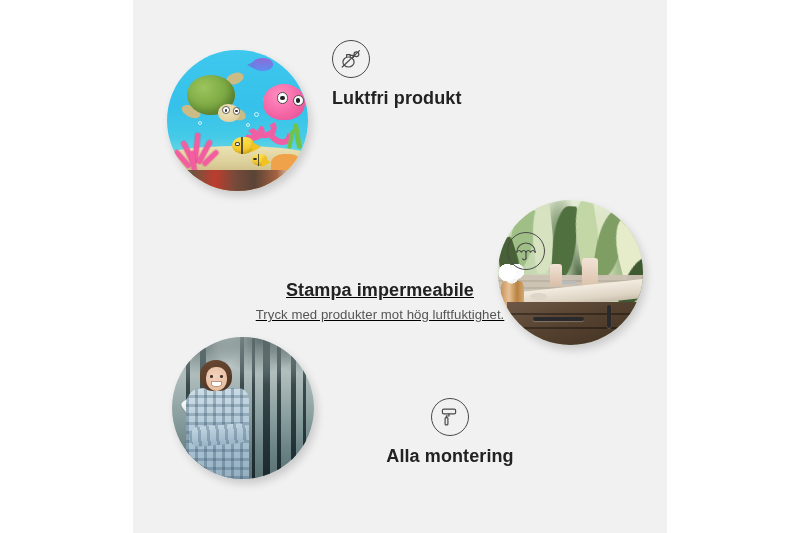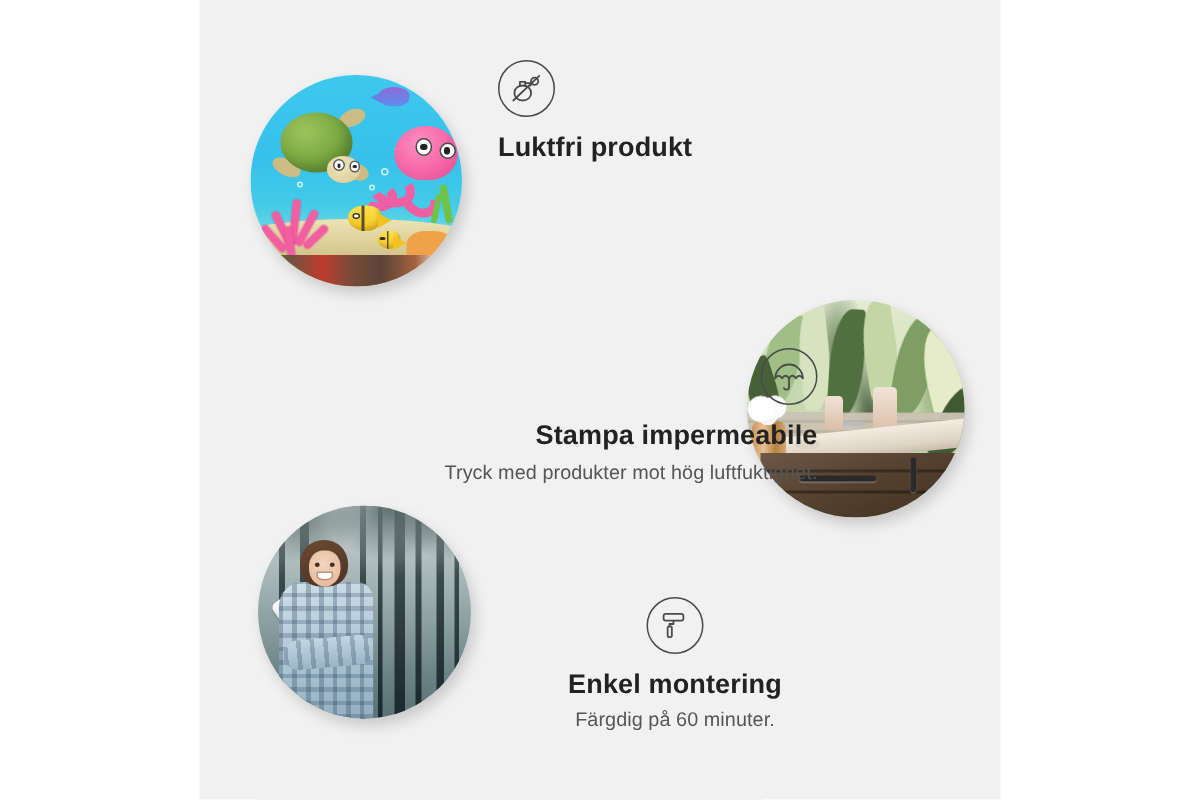--- a/index.html
+++ b/index.html
@@ -223,21 +223,21 @@
     letter-spacing:.1px; line-height:24px;
   }
   .blk-body {
     font-size:13.2px; color:#555; line-height:19px; letter-spacing:.05px;
   }
 
   #b1 { left: 199px; top: 40px; width: 300px; text-align:left; }
   #b1 .icon-ring { margin-bottom: 8px; }
   #b1 .blk-title { margin-bottom: 4px; }
 
-  #b2 { left: 82px; top: 232px; width: 330px; text-align:right; }
+  #b2 { left: 82px; top: 232px; width: 330px; text-align:center;text-decoration:underline; }
   #b2 .icon-ring { margin: 0 0 8px auto; }
   #b2 .blk-title { margin-bottom: 3px; }
 
   #b3 { left: 152px; top: 398px; width: 330px; text-align:center; }
   #b3 .icon-ring { margin: 0 auto 8px auto; }
   #b3 .blk-title { margin-bottom: 2px; }
 </style>
 </head>
 <body>
 
@@ -386,18 +386,17 @@
       <div class="icon-ring">
         <svg width="26" height="26" viewBox="0 0 26 26" aria-hidden="true">
           <g fill="none" stroke="#4a4a4a" stroke-width="1.2" stroke-linecap="round" stroke-linejoin="round">
             <rect x="5.4" y="5.2" width="13.2" height="4.6" rx="1.4"></rect>
             <path d="M12 9.8 V12 H9.4"></path>
             <path d="M9.4 12 V13.6"></path>
             <rect x="8.1" y="13.6" width="2.8" height="7.2" rx="0.9"></rect>
           </g>
         </svg>
       </div>
-      <div class="blk-title">Enkel montering</div>
-      <div class="blk-body">Färgdig på 60 minuter.</div>
+      <div class="blk-title">Alla montering</div>
     </div>
 
   </div>
 </div>
 
 </body></html>

